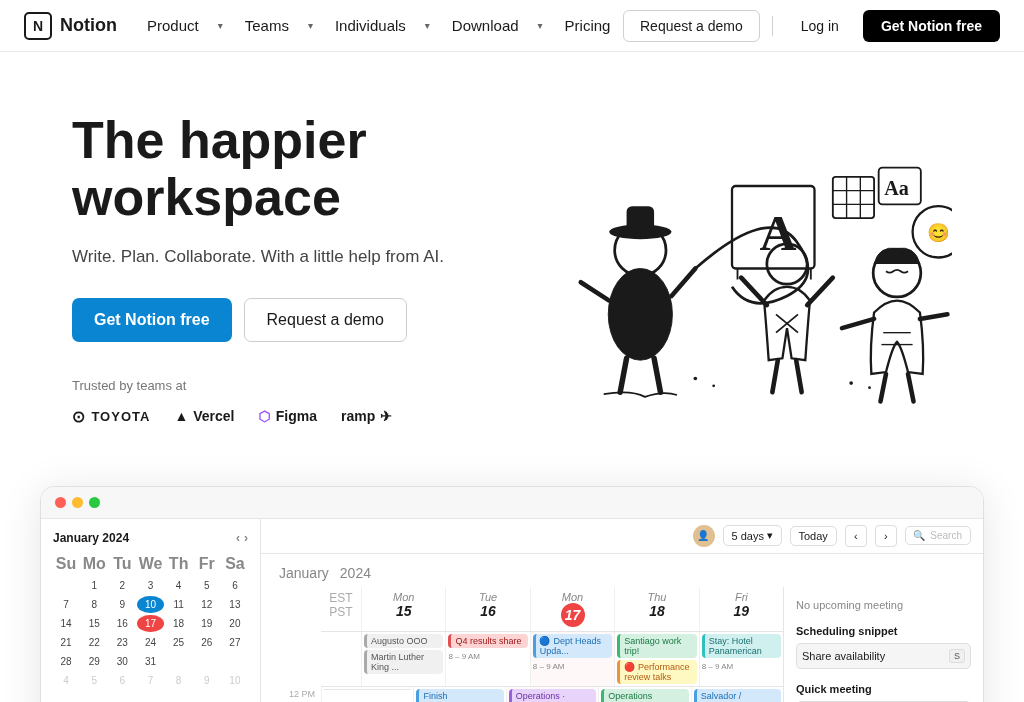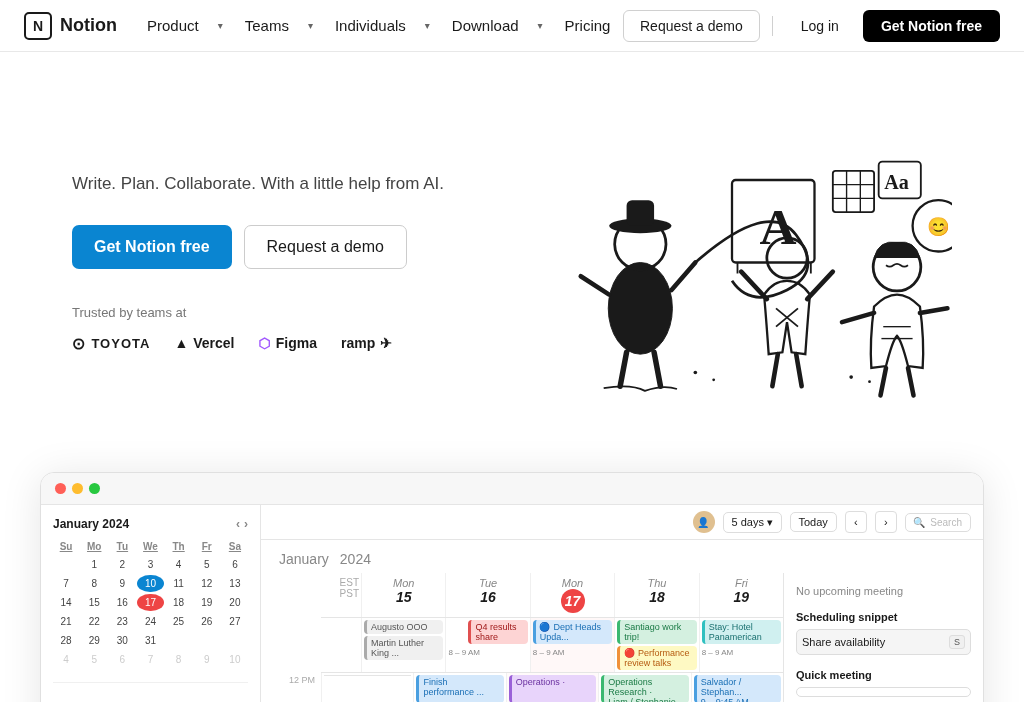--- a/index.html
+++ b/index.html
@@ -45,21 +45,21 @@
     .dot { width: 11px; height: 11px; border-radius: 50%; }
     .dot-red { background: #ff5f57; }
     .dot-yellow { background: #febc2e; }
     .dot-green { background: #28c840; }
     .cal-inner { display: flex; height: 320px; font-size: 11px; }
 
     
     .mini-cal { width: 220px; flex-shrink: 0; padding: 12px; border-right: 1px solid #e5e5e5; }
     .mini-cal-header { display: flex; justify-content: space-between; align-items: center; margin-bottom: 8px; font-weight: 600; font-size: 12px; }
     .mini-cal-grid { display: grid; grid-template-columns: repeat(7, 1fr); text-align: center; gap: 2px; }
-    .mini-cal-day-header { font-weight: 600; color: #888; font-size: 10px; padding: 2px 0; text-decoration: underline; }
+    .mini-cal-day-header { font-weight: 600; color: #888; font-size: 16px; padding: 2px 0; }
     .mini-cal-day { padding: 3px 2px; color: #444; font-size: 10px; border-radius: 50%; cursor: pointer; }
     .mini-cal-day.today { background: #e44; color: #fff; border-radius: 50%; }
     .mini-cal-day.selected { background: #0a85d1; color: #fff; border-radius: 50%; }
     .mini-cal-day.other-month { color: #ccc; }
 
     .user-section { margin-top: 14px; padding-top: 10px; border-top: 1px solid #f0f0f0; }
 
     
     .main-cal { flex: 1; display: flex; flex-direction: column; overflow: hidden; }
     .cal-top-bar { display: flex; align-items: center; justify-content: flex-end; gap: 8px; padding: 6px 12px; border-bottom: 1px solid #e5e5e5; }
@@ -135,20 +135,21 @@
   <div class="header-right">
     <button class="btn-demo">Request a demo</button>
     <div class="divider-v"></div>
     <button class="btn-login">Log in</button>
     <button class="btn-cta">Get Notion free</button>
   </div>
 </header>
 
 <section class="hero">
   <div class="hero-text">
+    <h1 class="hero-title">The happier workspace</h1>
     <p class="hero-subtitle">Write. Plan. Collaborate. With a little help from AI.</p>
     <div class="hero-buttons">
       <button class="btn-primary">Get Notion free</button>
       <button class="btn-secondary">Request a demo</button>
     </div>
     <p class="trusted">Trusted by teams at</p>
     <div class="logos">
       <div class="brand-logo toyota">
         <span style="font-size:16px;">⊙</span>
         <span>TOYOTA</span>
@@ -356,21 +357,21 @@
 
         <div class="cal-month-title">
           <span>January</span>
           <span>2024</span>
         </div>
 
         <div class="cal-content">
           <div class="cal-days-area">
 
             <div style="display:flex;border-bottom:1px solid #e5e5e5;margin-left:60px;">
-              <div style="width:40px;flex-shrink:0;font-size:10px;color:#aaa;text-align:right;padding:4px 2px;">EST<br>PST</div>
+              <div style="width:40px;flex-shrink:0;font-size:12px;color:#aaa;text-align:center;padding:4px 2px;">EST<br>PST</div>
               <div class="cal-day-header">
                 <div>Mon</div>
                   <div class="day-num">15</div>
               </div>
               <div class="cal-day-header">
                 <div>Tue</div>
                   <div class="day-num">16</div>
               </div>
               <div class="cal-day-header">
                 <div>Mon</div><div class="day-num today-num">17</div>
@@ -387,21 +388,21 @@
 
             <div style="display:flex;border-bottom:1px solid #e5e5e5;min-height:50px;margin-left:60px;">
               <div style="width:40px;flex-shrink:0;"></div>
 
               <div style="flex:1;border-left:1px solid #f0f0f0;padding:2px;position:relative;">
                 <div class="cal-event event-gray" style="position:relative;left:0;right:0;margin-bottom:2px;">Augusto OOO</div>
                 <div class="cal-event event-gray" style="position:relative;left:0;right:0;">Martin Luther King ...</div>
               </div>
 
               <div style="flex:1;border-left:1px solid #f0f0f0;padding:2px;">
-                <div class="cal-event event-red" style="position:relative;left:0;right:0;margin-bottom:2px;margin-left:20px;">Q4 results share</div>
+                <div class="cal-event event-red" style="position:relative;left:0;right:0;margin-bottom:2px;">Q4 results share</div>
                 <div style="font-size:8px;color:#888;padding:2px 0;">8 – 9 AM</div>
               </div>
 
               <div style="flex:1;border-left:1px solid #f0f0f0;padding:2px;background:#fff8f8;">
                 <div class="cal-event event-blue" style="position:relative;left:0;right:0;margin-bottom:2px;">🔵 Dept Heads Upda...</div>
                 <div style="font-size:8px;color:#888;padding:2px 0;">8 – 9 AM</div>
               </div>
 
               <div style="flex:1;border-left:1px solid #f0f0f0;padding:2px;">
                 <div class="cal-event event-green" style="position:relative;left:0;right:0;margin-bottom:2px;">Santiago work trip!</div>

